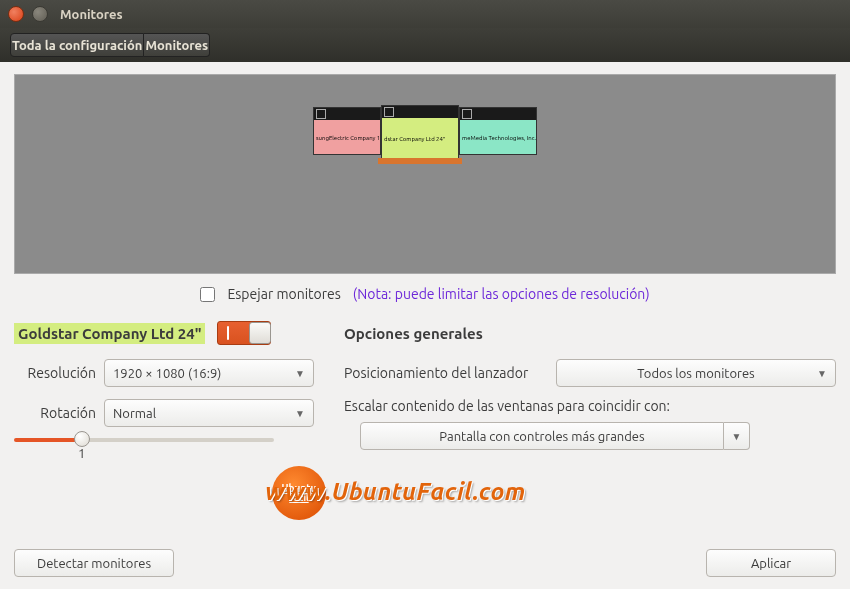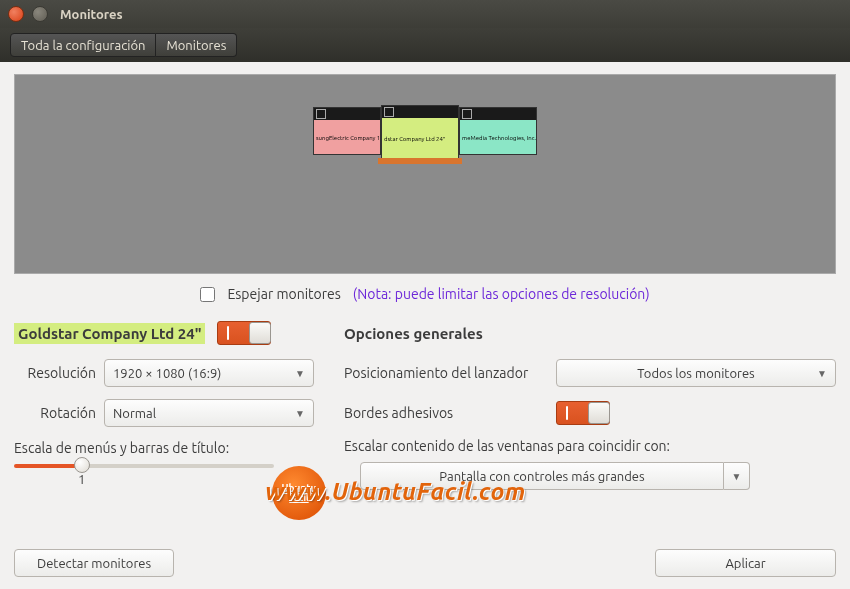--- a/index.html
+++ b/index.html
@@ -5,21 +5,21 @@
 * { box-sizing: border-box; margin: 0; padding: 0; font-family: "Ubuntu", "Segoe UI", sans-serif; }
 body { width: 850px; height: 589px; background: #f2f1f0; overflow: hidden; }
 
 .titlebar { height: 28px; background: linear-gradient(#4a4a44, #3d3d37); display: flex; align-items: center; padding: 0 8px; gap: 8px; }
 .winbtn { width: 16px; height: 16px; border-radius: 50%; display: inline-block; }
 .winbtn.close { background: radial-gradient(circle at 35% 35%, #f08060, #d94016); border: 1px solid #7a2d10; }
 .winbtn.min { background: radial-gradient(circle at 35% 35%, #8a877d, #5f5c53); border: 1px solid #3a3933; }
 .title { color: #d9d2c3; font-size: 13px; font-weight: bold; margin-left: 4px; }
 
 .breadcrumb { height: 34px; background: linear-gradient(#3f3f39, #2f2f2a); display: flex; align-items: center; padding: 0 10px; gap: 0; }
-.crumb { background: linear-gradient(#555, #3f3f3a); color: #e8e3d6; font-size: 13px; padding: 4px 10px; border: 1px solid #222; cursor: pointer; }
+.crumb { background: linear-gradient(#555, #3f3f3a); color: #e8e3d6; font-size: 13px; padding: 4px 1px; border: 1px solid #222; cursor: pointer; font-weight: bold; }
 .crumb:first-child { border-radius: 4px 0 0 4px; }
 .crumb:last-child { border-radius: 0 4px 4px 0; border-left: none; }
 
 .content { padding: 12px 14px; }
 
 .previewwrap { background: #8b8b8b; border: 1px solid #aaa; height: 200px; position: relative; display: flex; align-items: flex-start; justify-content: center; padding-top: 32px; }
 .monitors { display: flex; align-items: flex-start; position: relative; }
 .monitor { position: relative; border: 1px solid #333; }
 .monhead { height: 12px; background: #1a1a1a; display: flex; align-items: center; padding-left: 2px; }
 .monhead::before { content: ""; width: 8px; height: 8px; border: 1px solid #aaa; background: transparent; }
@@ -63,21 +63,21 @@
 .combo-split { display: flex; }
 .combo-split .combo { border-radius: 4px 0 0 4px; }
 .combo-split .splitbtn { width: 26px; height: 28px; background: linear-gradient(#fdfdfd, #ececea); border: 1px solid #b8b4ae; border-left: none; border-radius: 0 4px 4px 0; display: flex; align-items: center; justify-content: center; cursor: pointer; }
 
 .watermark { position: absolute; left: 265px; top: 478px; font-size: 24px; font-weight: bold; font-style: italic; color: #e2640b; text-shadow: 1px 1px 0 #fff, 2px 2px 2px rgba(0,0,0,.3); z-index: 50; pointer-events: none; letter-spacing: 0.5px; }
 .wmlogo { position: absolute; left: 272px; top: 466px; width: 54px; height: 54px; border-radius: 50%; background: radial-gradient(circle at 40% 35%, #ff8a30, #d94a00); z-index: 49; display: flex; flex-direction: column; align-items: center; justify-content: center; color: #fff; font-size: 9px; font-weight: bold; line-height: 1; text-decoration: underline; }
 .wmlogo span:first-child { font-size: 10px; }
 
 .footer { position: absolute; bottom: 12px; left: 14px; right: 14px; display: flex; justify-content: space-between; }
 .btn { background: linear-gradient(#fdfdfd, #ececea); border: 1px solid #b8b4ae; border-radius: 4px; height: 28px; padding: 0 22px; font-size: 13px; color: #3c3c3c; cursor: pointer; }
-.btn.apply { width: 181px; text-align: center; }
+.btn.apply { width: 130px; text-align: center; }
 </style>
 </head>
 <body>
 
 <div class="titlebar">
   <span class="winbtn close"></span>
   <span class="winbtn min"></span>
   <span class="title">Monitores</span>
 </div>
 
@@ -128,48 +128,39 @@
         </div>
       </div>
       <div class="row">
         <span class="lbl">Rotación</span>
         <div class="combo">
           <span>Normal</span>
           <span class="chev">▼</span>
         </div>
       </div>
       <div class="row" style="display:block">
-        <span class="lbl" style="width:auto;text-align:left">Escala de menús y barras de título:</span>
         <div class="slider-row">
           <div class="slider">
             <div class="thumb"></div>
           </div>
           <div class="slider-val">1</div>
         </div>
       </div>
     </div>
 
     <div class="col col-right">
       <div class="row">
           <span class="heading">Opciones generales</span>
         </div>
       <div class="row">
         <span class="lbl">Posicionamiento del lanzador</span>
         <div class="combo center" style="flex:0 0 280px">
           <span>Todos los monitores</span>
           <span class="chev">▼</span>
         </div>
-      </div>
-      <div class="row">
-        <span class="lbl">Bordes adhesivos</span>
-        <div class="toggle on" style="flex:0 0 54px">
-          <span class="tick"></span>
-            <span class="knob"></span>
-        </div>
-        <div style="flex:0 0 226px"></div>
       </div>
       <div class="row" style="display:block">
         <span class="lbl" style="text-align:left;display:block;margin-bottom:8px">Escalar contenido de las ventanas para coincidir con:</span>
         <div class="combo-split" style="margin-left:16px;width:390px">
           <div class="combo center">
             <span>Pantalla con controles más grandes</span>
           </div>
           <div class="splitbtn">
             <span class="chev">▼</span>
           </div>

